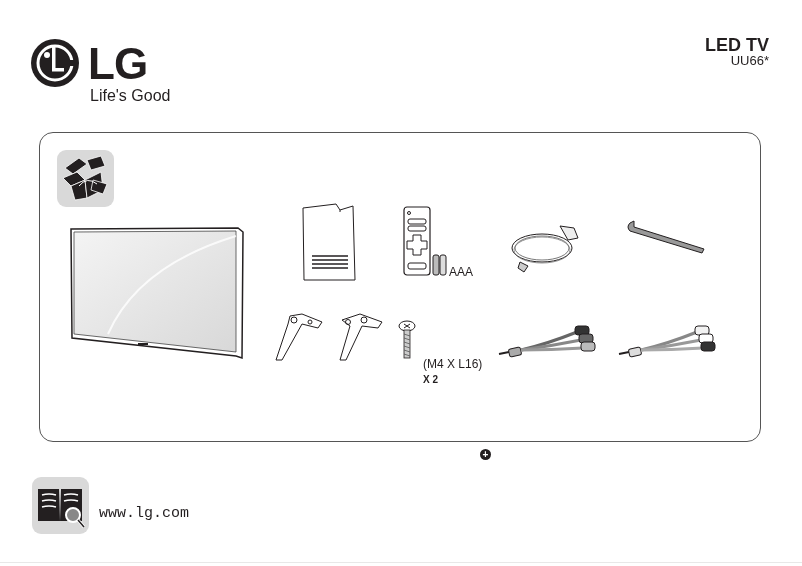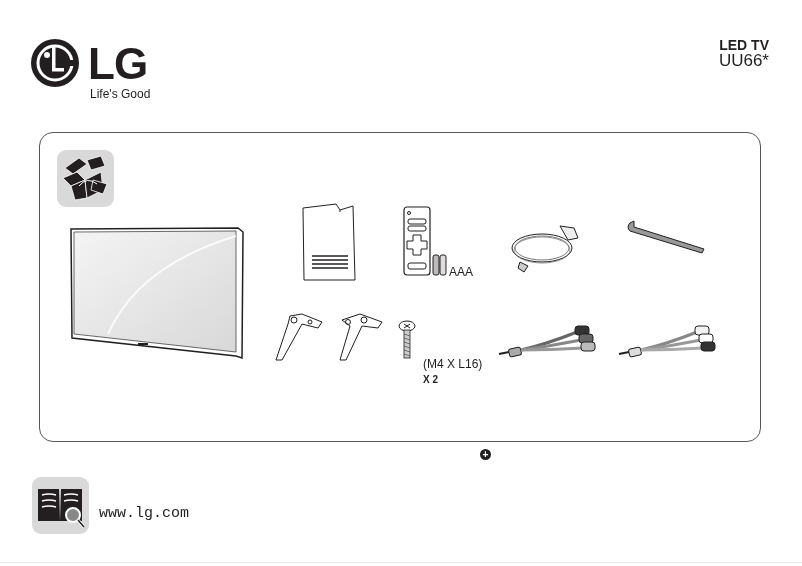--- a/index.html
+++ b/index.html
@@ -3,24 +3,24 @@
 <meta charset="utf-8">
 <style>
   html, body { margin:0; padding:0; }
   body { width:802px; height:566px; background:#ffffff; position:relative; overflow:hidden;
          font-family:"Liberation Sans", sans-serif; color:#231f20; }
   .abs { position:absolute; }
   
   .logo { left:30px; top:38px; width:130px; height:64px; }
   .logo-mark { left:0; top:0; width:50px; height:50px; }
   .logo-word { left:58px; top:4px; font-size:44px; font-weight:bold; letter-spacing:-1px; line-height:44px; color:#231f20; }
-  .logo-tag { left:60px; top:49px; font-size:12px; color:#231f20; white-space:nowrap; }
+  .logo-tag { left:60px; top:49px; font-size:16px; color:#231f20; white-space:nowrap; }
   .title { right:33px; top:37px; text-align:right; }
-  .title .t1 { font-size:14px; font-weight:bold; line-height:16px; }
-  .title .t2 { font-size:17px; line-height:15px; }
+  .title .t1 { font-size:18px; font-weight:bold; line-height:16px; }
+  .title .t2 { font-size:13px; line-height:15px; }
   
   .box { left:39px; top:132px; width:722px; height:310px; border:1px solid #555; border-radius:14px; box-sizing:border-box; }
   .box-icon { left:57px; top:150px; width:57px; height:57px; background:#d9d9d9; border-radius:9px; }
   .tv { left:68px; top:226px; width:178px; height:134px; }
   .item { position:absolute; }
   .lbl { position:absolute; font-size:12px; color:#231f20; white-space:nowrap; }
   .lbl-b { font-weight:bold; font-size:10px;margin-top:48px; }
   
   .note { left:480px; top:449px; font-size:9px; white-space:nowrap; display:flex; align-items:center; gap:4px; }
   .plus { width:11px; height:11px; border-radius:50%; background:#231f20; color:#fff; font-size:10px; line-height:11px; text-align:center; font-weight:bold; }

